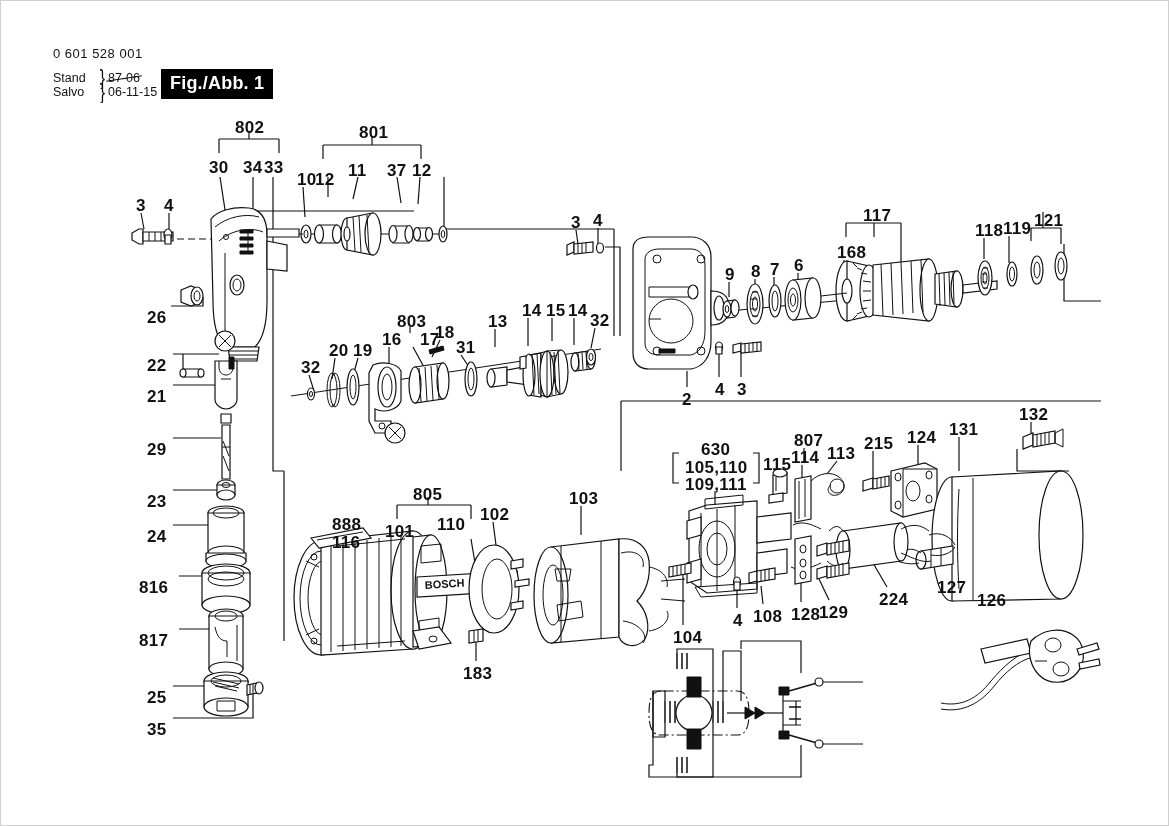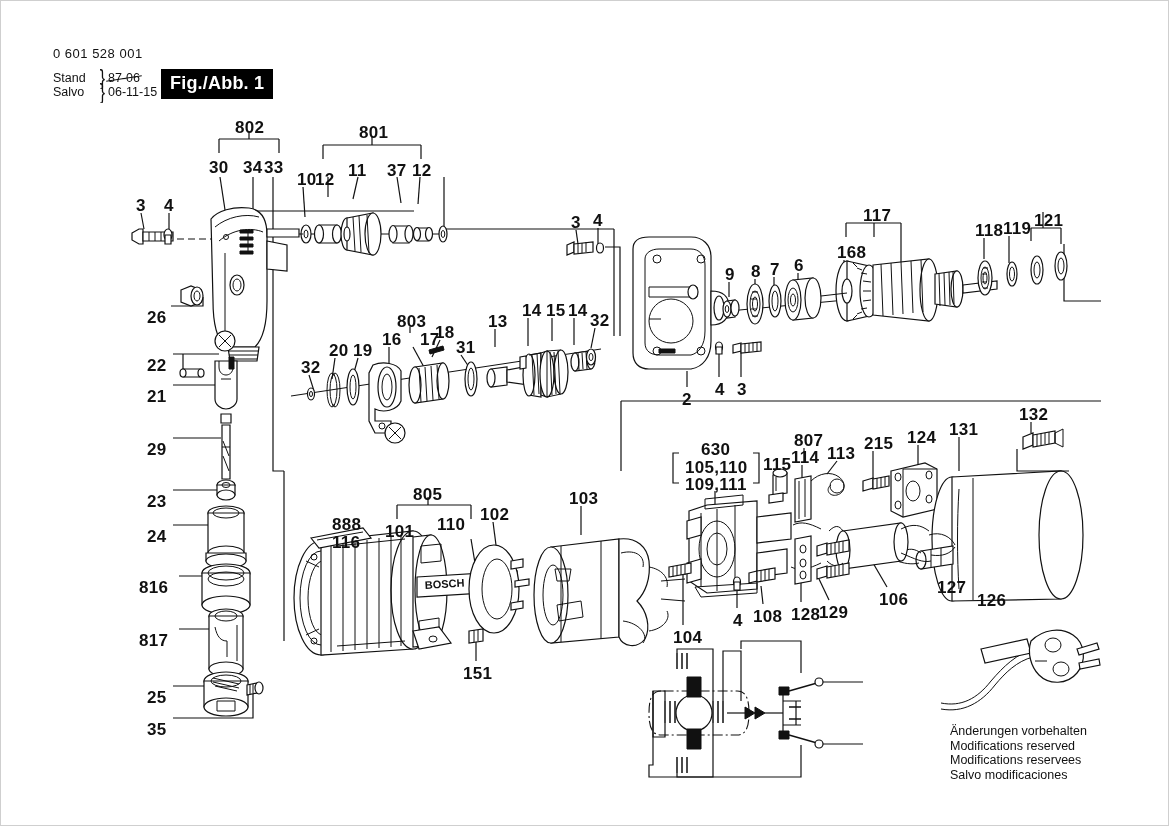--- a/index.html
+++ b/index.html
@@ -756,43 +756,37 @@
     <div class="lbl n" style="left:862px;top:206px">117</div>
     <div class="lbl n" style="left:974px;top:221px">118</div>
     <div class="lbl n" style="left:1002px;top:219px">119</div>
     <div class="lbl n" style="left:1033px;top:211px">121</div>
     <div class="lbl n" style="left:331px;top:515px">888</div>
     <div class="lbl n" style="left:331px;top:533px">116</div>
     <div class="lbl n" style="left:384px;top:522px">101</div>
     <div class="lbl n" style="left:412px;top:485px">805</div>
     <div class="lbl n" style="left:436px;top:515px">110</div>
     <div class="lbl n" style="left:479px;top:505px">102</div>
-    <div class="lbl n" style="left:462px;top:664px">151</div>
+    <div class="lbl n" style="left:462px;top:664px">183</div>
     <div class="lbl n" style="left:568px;top:489px">103</div>
     <div class="lbl n" style="left:700px;top:440px">630</div>
     <div class="lbl n" style="left:684px;top:458px">105,110</div>
     <div class="lbl n" style="left:684px;top:475px">109,111</div>
     <div class="lbl n" style="left:762px;top:455px">115</div>
     <div class="lbl n" style="left:790px;top:448px">114</div>
     <div class="lbl n" style="left:793px;top:431px">807</div>
     <div class="lbl n" style="left:826px;top:444px">113</div>
     <div class="lbl n" style="left:863px;top:434px">215</div>
     <div class="lbl n" style="left:906px;top:428px">124</div>
     <div class="lbl n" style="left:948px;top:420px">131</div>
     <div class="lbl n" style="left:1018px;top:405px">132</div>
     <div class="lbl n" style="left:936px;top:578px">127</div>
     <div class="lbl n" style="left:976px;top:591px">126</div>
-    <div class="lbl n" style="left:878px;top:590px">106</div>
+    <div class="lbl n" style="left:878px;top:590px">224</div>
     <div class="lbl n" style="left:672px;top:628px">104</div>
     <div class="lbl n" style="left:732px;top:611px">4</div>
     <div class="lbl n" style="left:752px;top:607px">108</div>
     <div class="lbl n" style="left:790px;top:605px">128</div>
     <div class="lbl n" style="left:818px;top:603px">129</div>
   </div>
 
-  <div class="footer">
-    <div>Änderungen vorbehalten</div>
-    <div>Modifications reserved</div>
-    <div>Modifications reservees</div>
-    <div>Salvo modificaciones</div>
-  </div>
 
 </div>
 
 </body></html>

